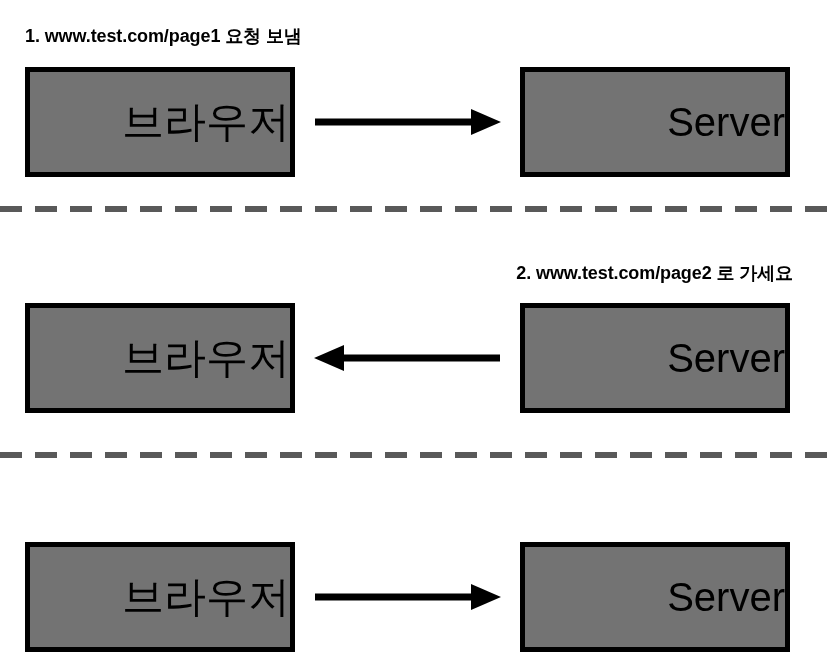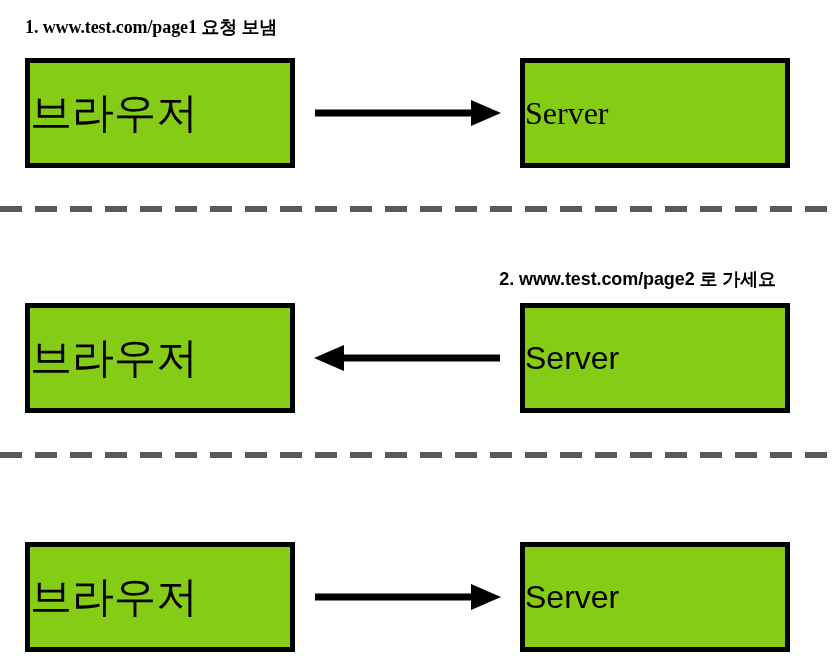--- a/index.html
+++ b/index.html
@@ -23,53 +23,53 @@
     width: 836px;
     height: 660px;
   }
 
   
   .step {
     position: absolute;
     left: 0;
     width: 836px;
   }
-  #step-1 { top: 8px;   height: 196px; font-family: Liberation Serif, serif; }
+  #step-1 { top: 17px;   height: 196px; }
   #step-2 { top: 253px; height: 190px; }
   #step-3 { top: 492px; height: 168px; }
 
   
   .step-label {
     position: absolute;
     font-size: 18px;
     font-weight: bold;
     letter-spacing: -0.1px;
     white-space: nowrap;
     line-height: 22px;
   }
   .label-left  { left: 25px;  top: 8px;  text-align: left; }
-  .label-right { right: 60px; top: 9px;  text-align: left; margin-top: 6px; }
+  .label-right { right: 43px; top: 9px;  text-align: left; }
 
   
   .node {
     position: absolute;
     box-sizing: border-box;
     border: 5px solid #000000;
-    background: #84cc16;
+    background: #737373;
     display: flex;
     align-items: center;
-    justify-content: flex-start;
+    justify-content: flex-end;
   }
   .node-label {
     font-size: 42px;
     line-height: 1;
     font-weight: normal;
     white-space: nowrap;
   }
-  .node-label.latin { font-size: 32px; }
+  .node-label.latin { font-size: 40px; }
 
   .node-browser { left: 25px;  width: 270px; height: 110px; }
   .node-server  { left: 520px; width: 270px; height: 110px; }
 
   #step-1 .node-browser, #step-1 .node-server { top: 50px; }
   #step-2 .node-browser, #step-2 .node-server { top: 50px; }
   #step-3 .node-browser, #step-3 .node-server { top: 50px; }
 
   
   .arrow {

